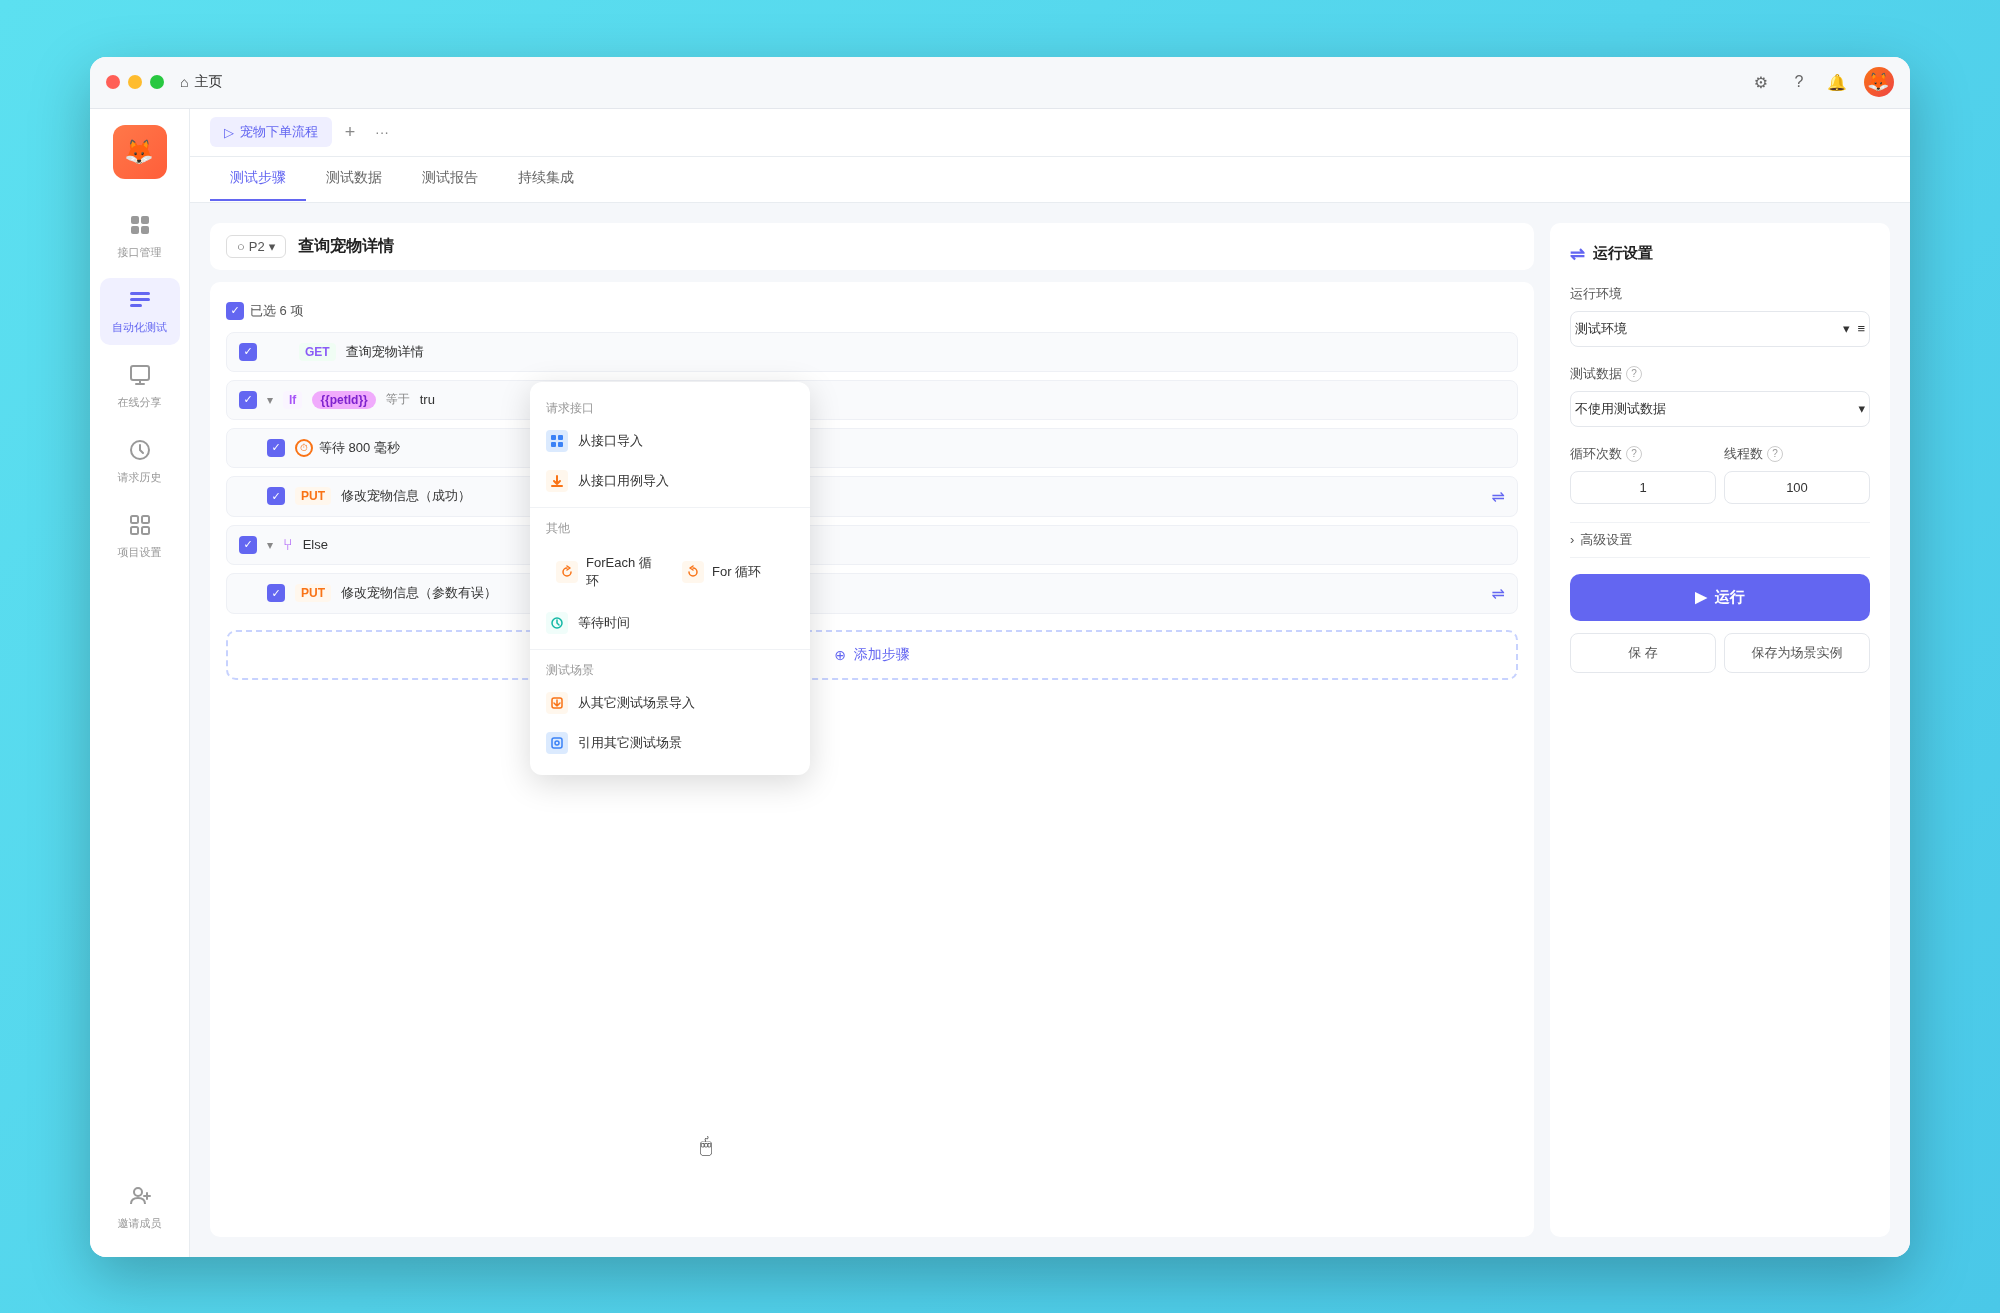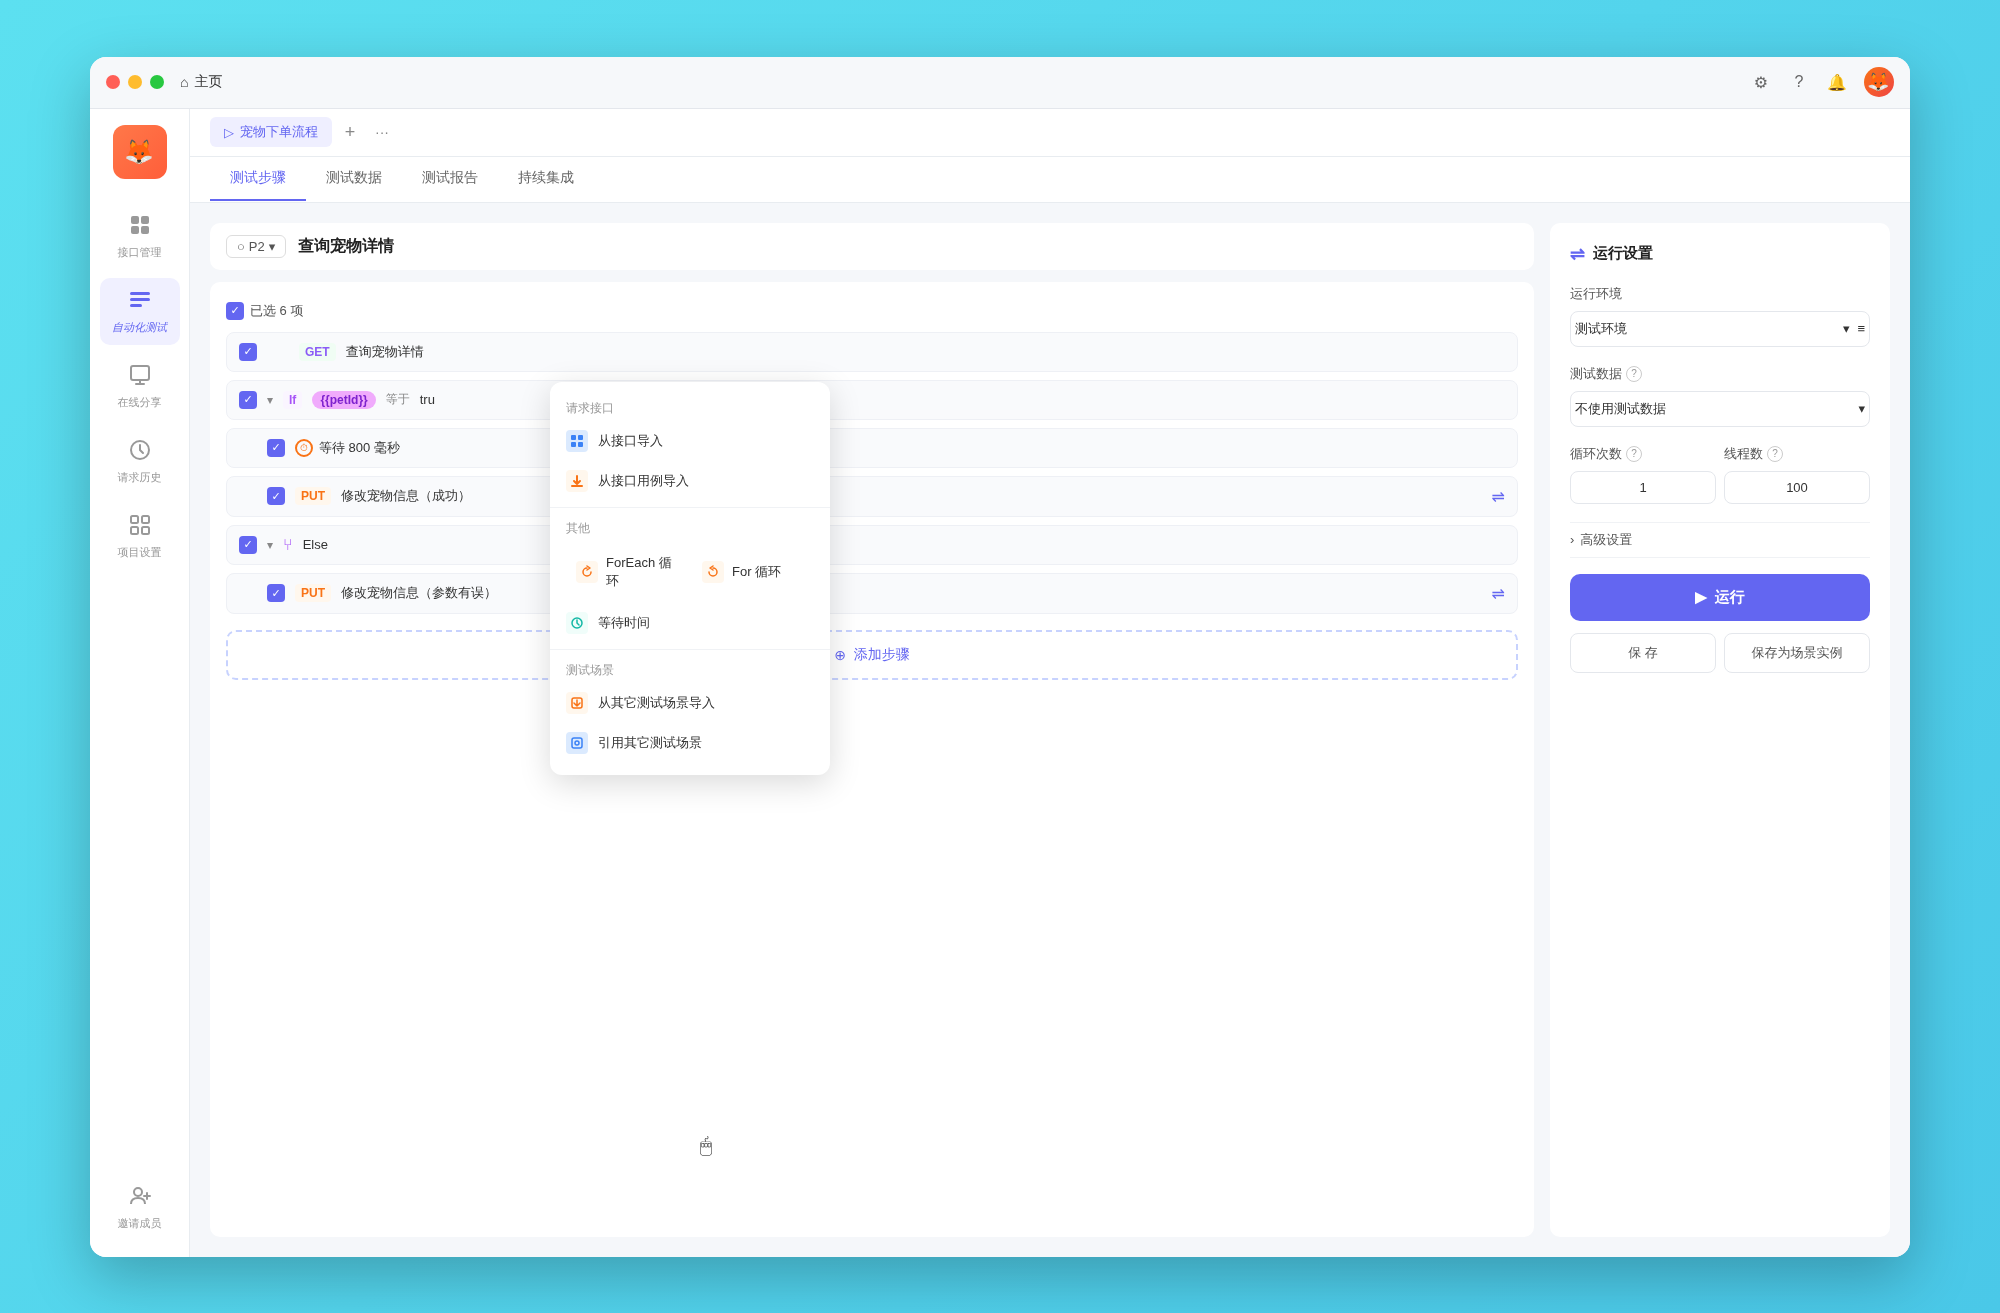--- a/index.html
+++ b/index.html
@@ -118,21 +118,20 @@
       gap: 4px;
       padding: 10px 8px;
       border-radius: 10px;
       cursor: pointer;
       width: 80px;
       color: #999;
     }
     .sidebar-item.active {
       background: #f0f0ff;
       color: #6366f1;
-      font-style: italic;
     }
     .sidebar-item-icon {
       font-size: 22px;
       line-height: 1;
     }
     .sidebar-item-label {
       font-size: 11px;
       text-align: center;
     }
 
@@ -375,21 +374,21 @@
       border-radius: 10px;
       color: #6366f1;
       font-size: 14px;
       cursor: pointer;
       margin-top: 8px;
     }
 
     
     .dropdown-menu {
       position: absolute;
-      left: 340px;
+      left: 320px;
       top: 100px;
       width: 280px;
       background: #fff;
       border-radius: 12px;
       box-shadow: 0 8px 32px rgba(0,0,0,0.15);
       padding: 12px 0;
       z-index: 100;
     }
     .dropdown-section-title {
       font-size: 12px;

